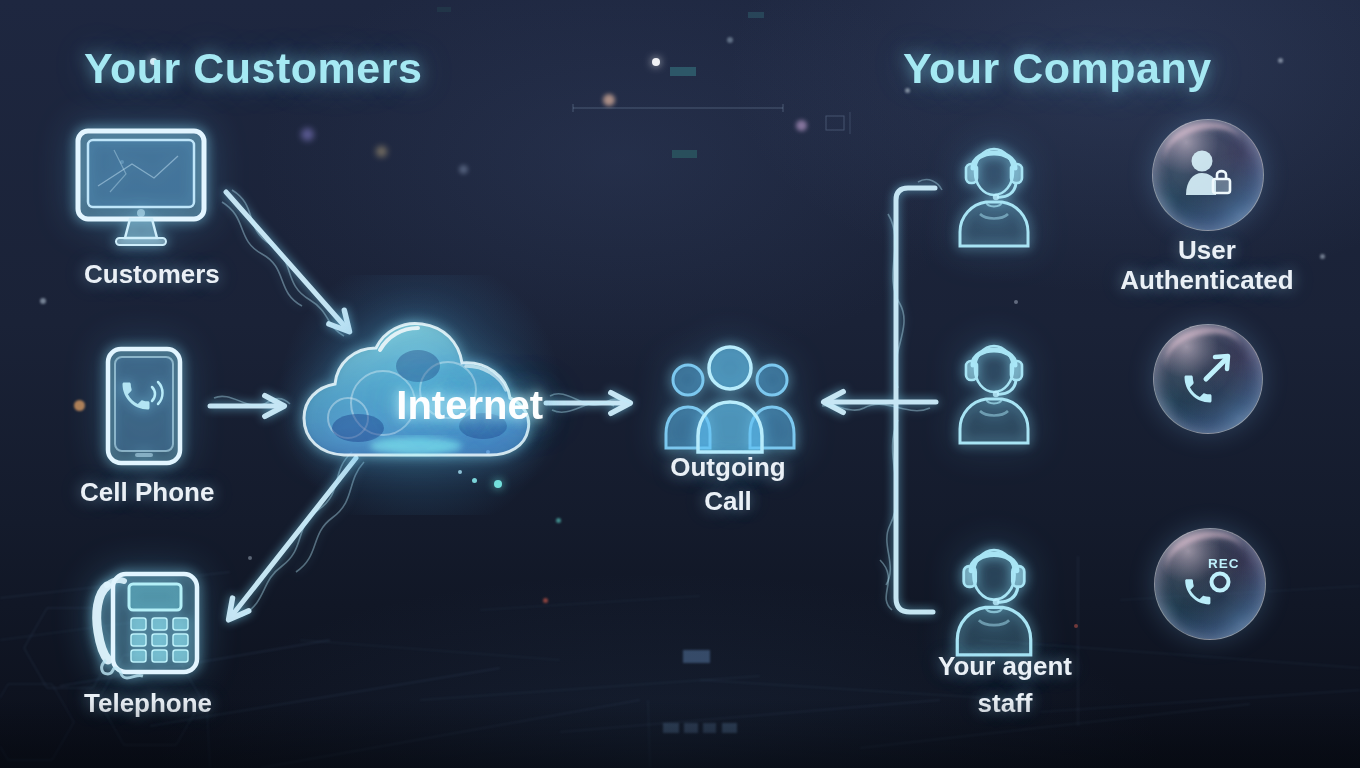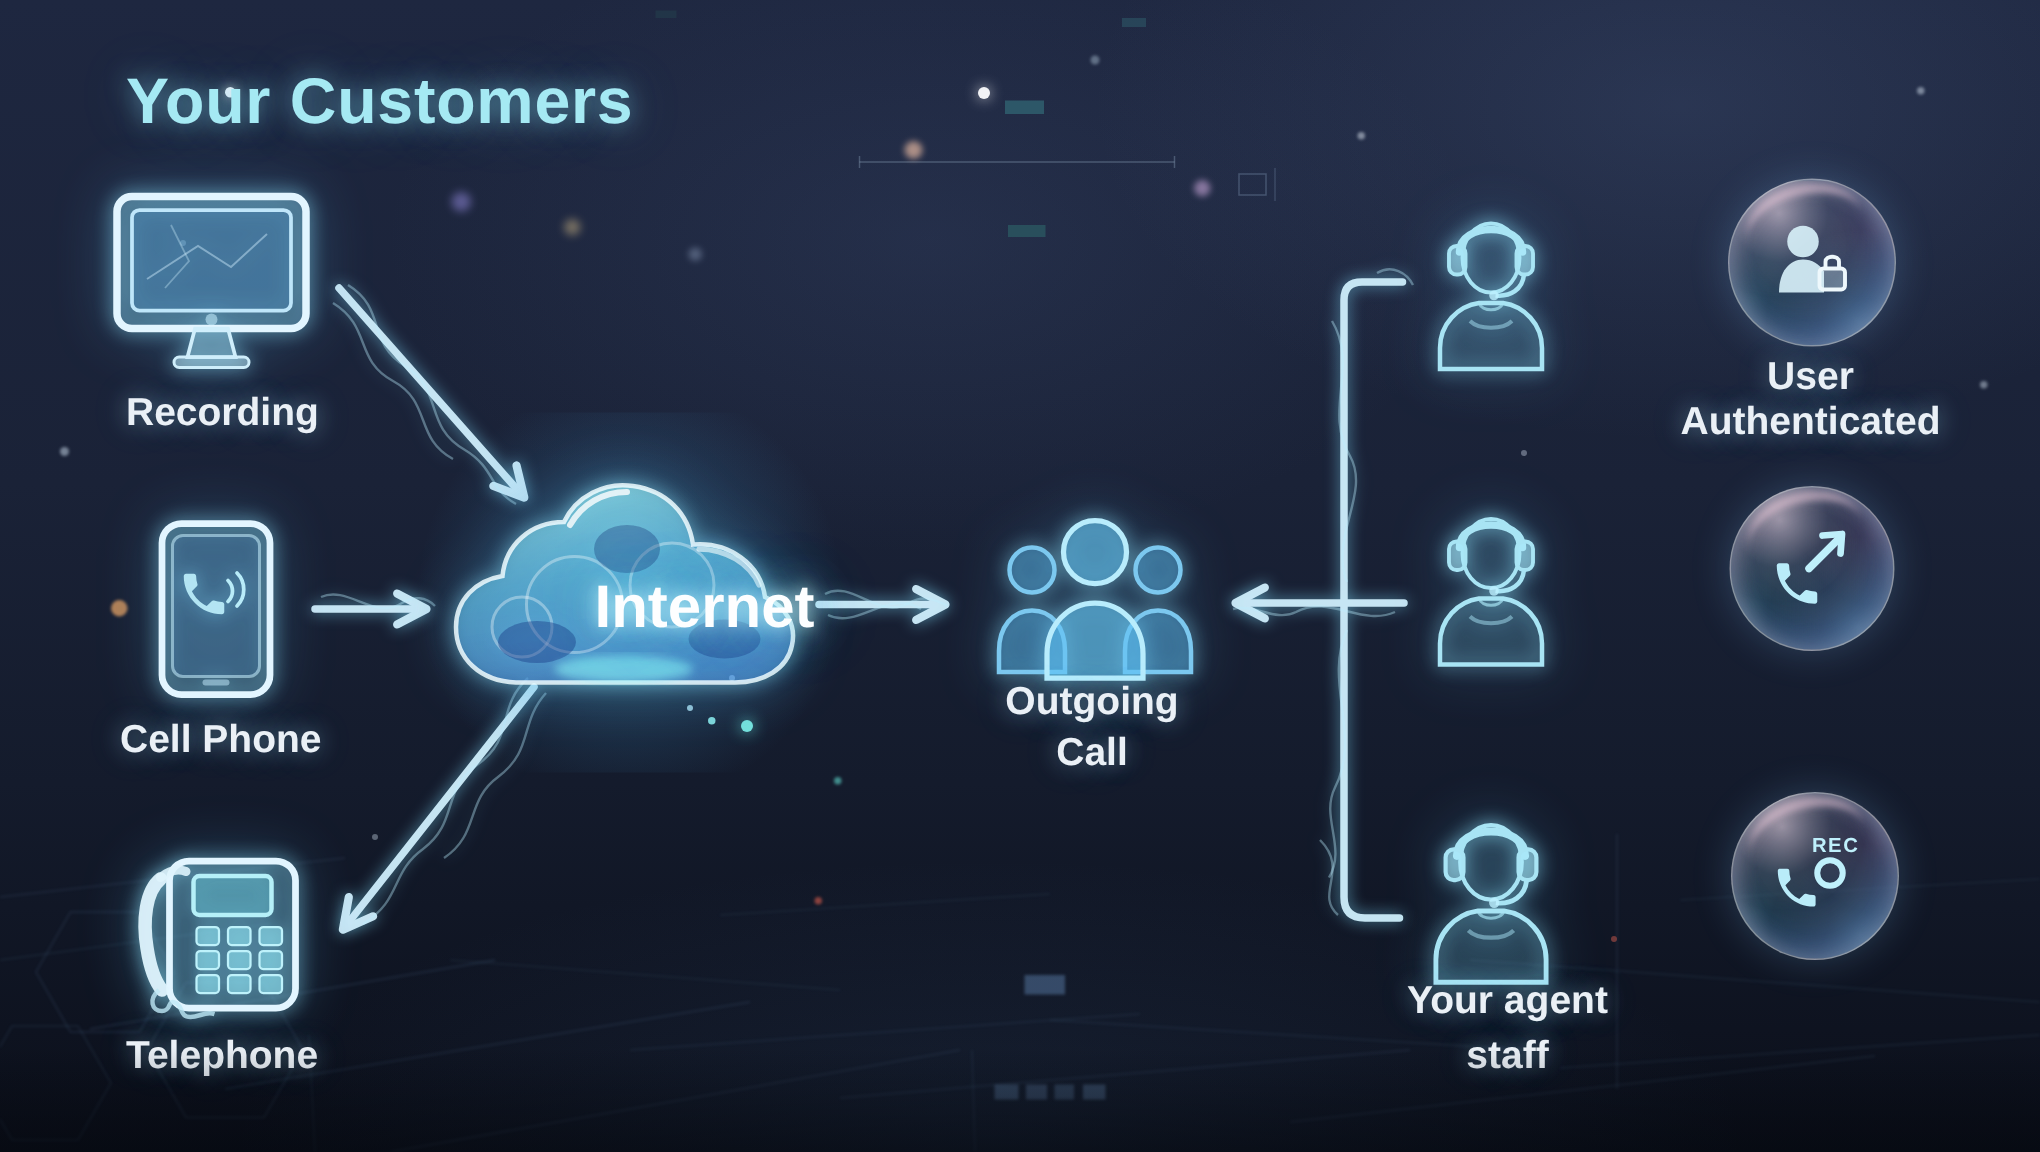--- a/index.html
+++ b/index.html
@@ -176,21 +176,21 @@
 
   <svg class="abs glow-icon" width="140" height="126" viewBox="0 0 140 126" style="left:72px;top:126px">
     <rect x="6" y="5" width="126" height="88" rx="10" stroke="#e2f5ff" stroke-width="5" fill="rgba(140,210,245,.10)"></rect>
     <rect x="16" y="14" width="106" height="67" rx="5" stroke="#bfe6fa" stroke-width="2.5" fill="rgba(70,140,210,.22)"></rect>
     <path d="M26,60 L60,38 L82,52 L106,30" stroke="rgba(210,240,255,.45)" stroke-width="1.3" fill="none"></path>
     <path d="M42,24 L54,48 L38,66" stroke="rgba(210,240,255,.35)" stroke-width="1.2" fill="none"></path>
     <circle cx="69" cy="87" r="4" fill="rgba(200,240,255,.55)"></circle>
     <path d="M58,93 L80,93 L85,112 L53,112 Z" fill="rgba(170,225,250,.30)" stroke="#cfeefb" stroke-width="2.5"></path>
     <rect x="44" y="112" width="50" height="7" rx="3.5" fill="rgba(190,235,252,.45)" stroke="#cfeefb" stroke-width="2"></rect>
   </svg>
-  <div class="abs label" style="left:84px;top:259px">Recording</div>
+  <div class="abs label" style="left:84px;top:259px">Customers</div>
 
   <svg class="abs glow-icon" width="88" height="122" viewBox="0 0 88 122" style="left:100px;top:345px">
     <rect x="8" y="4" width="72" height="114" rx="13" stroke="#e2f5ff" stroke-width="4.5" fill="rgba(130,205,240,.10)"></rect>
     <rect x="15" y="12" width="58" height="94" rx="7" stroke="rgba(200,240,255,.55)" stroke-width="2" fill="rgba(60,130,200,.15)"></rect>
     <path transform="translate(18,33) scale(1.5)" fill="#b9ecf9" opacity=".95" d="M6.62 10.79c1.44 2.83 3.76 5.14 6.59 6.59l2.2-2.2c.27-.27.67-.36 1.02-.24 1.12.37 2.33.57 3.57.57.55 0 1 .45 1 1V20c0 .55-.45 1-1 1-9.39 0-17-7.61-17-17 0-.55.45-1 1-1h3.5c.55 0 1 .45 1 1 0 1.25.2 2.45.57 3.57.11.35.03.74-.25 1.02l-2.2 2.2z"></path>
     <path d="M52,42 C56,46 56,52 52,56" stroke="#b9ecf9" stroke-width="2.5" fill="none" stroke-linecap="round"></path>
     <path d="M58,37 C64,43 64,53 58,59" stroke="#b9ecf9" stroke-width="2.5" fill="none" stroke-linecap="round"></path>
     <rect x="35" y="108" width="18" height="4" rx="2" fill="rgba(200,240,255,.5)"></rect>
   </svg>
   <div class="abs label" style="left:80px;top:477px">Cell Phone</div>
@@ -252,20 +252,21 @@
     <g fill="rgba(85,190,245,.42)" stroke="#b8ecfc" stroke-width="3.5">
       <circle cx="80" cy="38" r="21"></circle>
       <path d="M48,122 L48,106 C48,87 62,72 80,72 C98,72 112,87 112,106 L112,122 Z"></path>
     </g>
   </svg>
   <div class="abs label center" style="left:628px;top:450px;width:200px;line-height:34px">
     <span>Outgoing</span><br>
     <span>Call</span>
   </div>
 
+  <div class="abs title" style="left:903px;top:44px">Your Company</div>
 
   <svg class="abs glow-icon" width="96" height="112" viewBox="0 0 96 112" style="left:946px;top:136px">
     <g stroke="#a8e4f4" fill="none" stroke-width="2.6">
       <ellipse cx="48" cy="36" rx="19" ry="23" fill="rgba(130,215,245,.07)"></ellipse>
       <path d="M27,32 C27,12 69,12 69,32" stroke-width="5" stroke-linecap="round"></path>
       <rect x="20" y="28" width="11" height="19" rx="5" fill="rgba(170,235,252,.45)"></rect>
       <rect x="65" y="28" width="11" height="19" rx="5" fill="rgba(170,235,252,.45)"></rect>
       <path d="M70,47 C69,57 61,62 51,61" stroke-width="3"></path>
       <circle cx="50" cy="61" r="3.2" fill="rgba(190,240,255,.8)" stroke="none"></circle>
       <path d="M14,110 L14,96 C14,80 26,68 40,66 L56,66 C70,68 82,80 82,96 L82,110 Z" fill="rgba(120,205,240,.10)" stroke-width="3"></path>

